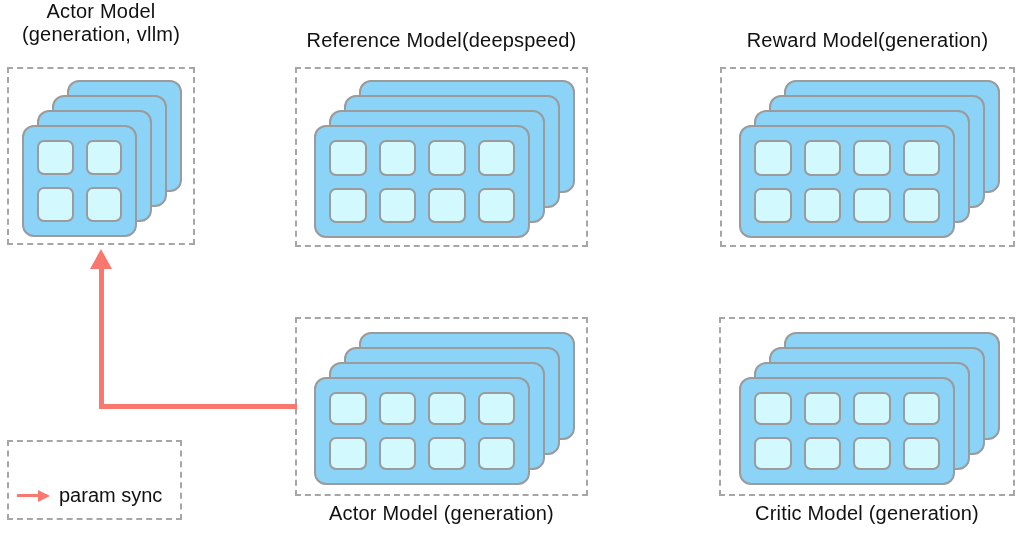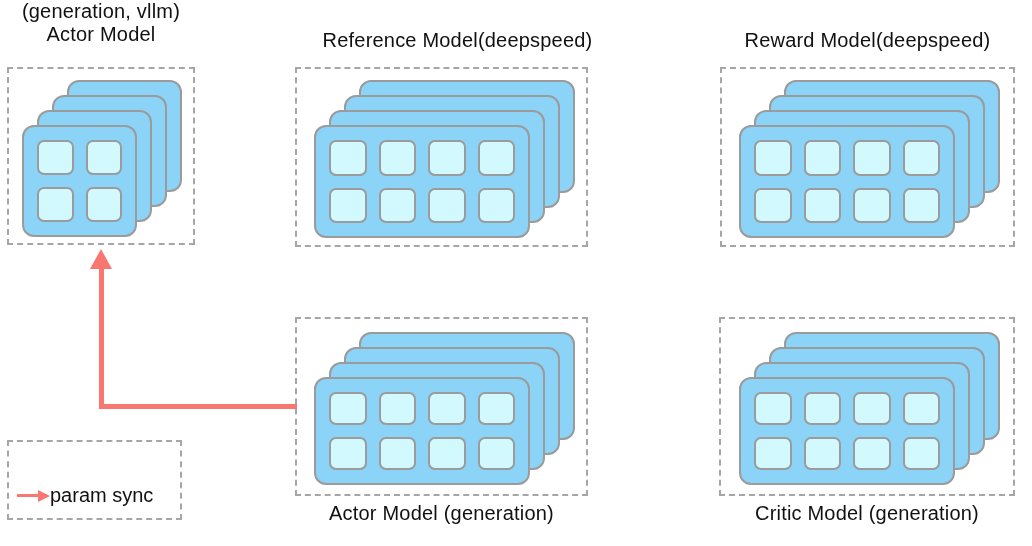--- a/index.html
+++ b/index.html
@@ -32,78 +32,78 @@
   }
   
   .arrow-seg{ position:absolute; background:var(--arrow); }
   .arrow-head-up{
     position:absolute; width:0; height:0;
     border-left:11px solid transparent; border-right:11px solid transparent;
     border-bottom:20px solid var(--arrow);
   }
   
   .legend-row{
-    position:absolute; display:flex; align-items:center; 
+    position:absolute; display:flex; align-items:center; gap:9px;
   }
   .legend-shaft{ width:30px; height:3px; background:var(--arrow); }
   .legend-head{
     width:0; height:0; margin-left:-9px;
     border-top:6px solid transparent; border-bottom:6px solid transparent;
     border-left:12px solid var(--arrow);
   }
   .legend-label{ font-size:20px; color:var(--text); }
 </style>
 </head>
 <body>
 
 <div id="canvas">
 
   <div>
     <div class="title" style="left:0;top:4;width:202px;">
+      <div>Actor Model</div>
       <div>(generation, vllm)</div>
-      <div>Actor Model</div>
     </div>
     <div class="dashed-box" style="left:7px;top:67px;width:188px;height:178px;">
       <div class="stack" style="left:13px;top:56px;width:115px;height:112px;">
           <div class="card" style="transform: translate(45px, -45px);"></div>
           <div class="card" style="transform: translate(30px, -30px);"></div>
           <div class="card" style="transform: translate(15px, -15px);"></div>
           <div class="card front" style="transform: translate(0px, 0px); display: grid; grid-template-columns: repeat(2, 1fr); grid-template-rows: repeat(2, 1fr);">
             <div class="cell"></div>
             <div class="cell"></div>
             <div class="cell"></div>
             <div class="cell"></div>
           </div>
         </div>
     </div>
   </div>
 
   <div>
-    <div class="title" style="left:306px;top:29px;width:303px;">Reference Model(deepspeed)</div>
+    <div class="title" style="left:290px;top:29px;width:303px;">Reference Model(deepspeed)</div>
     <div class="dashed-box" style="left:295px;top:67px;width:293px;height:180px;">
       <div class="stack" style="left:17px;top:56px;width:216px;height:113px;">
           <div class="card" style="transform: translate(45px, -45px);"></div>
           <div class="card" style="transform: translate(30px, -30px);"></div>
           <div class="card" style="transform: translate(15px, -15px);"></div>
           <div class="card front" style="transform: translate(0px, 0px); display: grid; grid-template-columns: repeat(4, 1fr); grid-template-rows: repeat(2, 1fr);">
             <div class="cell"></div>
             <div class="cell"></div>
             <div class="cell"></div>
             <div class="cell"></div>
             <div class="cell"></div>
             <div class="cell"></div>
             <div class="cell"></div>
             <div class="cell"></div>
           </div>
         </div>
     </div>
   </div>
 
   <div>
-    <div class="title" style="left:720px;top:29px;width:295px;">Reward Model(deepspeed)</div>
+    <div class="title" style="left:720px;top:29px;width:295px;">Reward Model(generation)</div>
     <div class="dashed-box" style="left:720px;top:67px;width:295px;height:180px;">
       <div class="stack" style="left:17px;top:56px;width:216px;height:113px;">
           <div class="card" style="transform: translate(45px, -45px);"></div>
           <div class="card" style="transform: translate(30px, -30px);"></div>
           <div class="card" style="transform: translate(15px, -15px);"></div>
           <div class="card front" style="transform: translate(0px, 0px); display: grid; grid-template-columns: repeat(4, 1fr); grid-template-rows: repeat(2, 1fr);">
             <div class="cell"></div>
             <div class="cell"></div>
             <div class="cell"></div>
             <div class="cell"></div>

